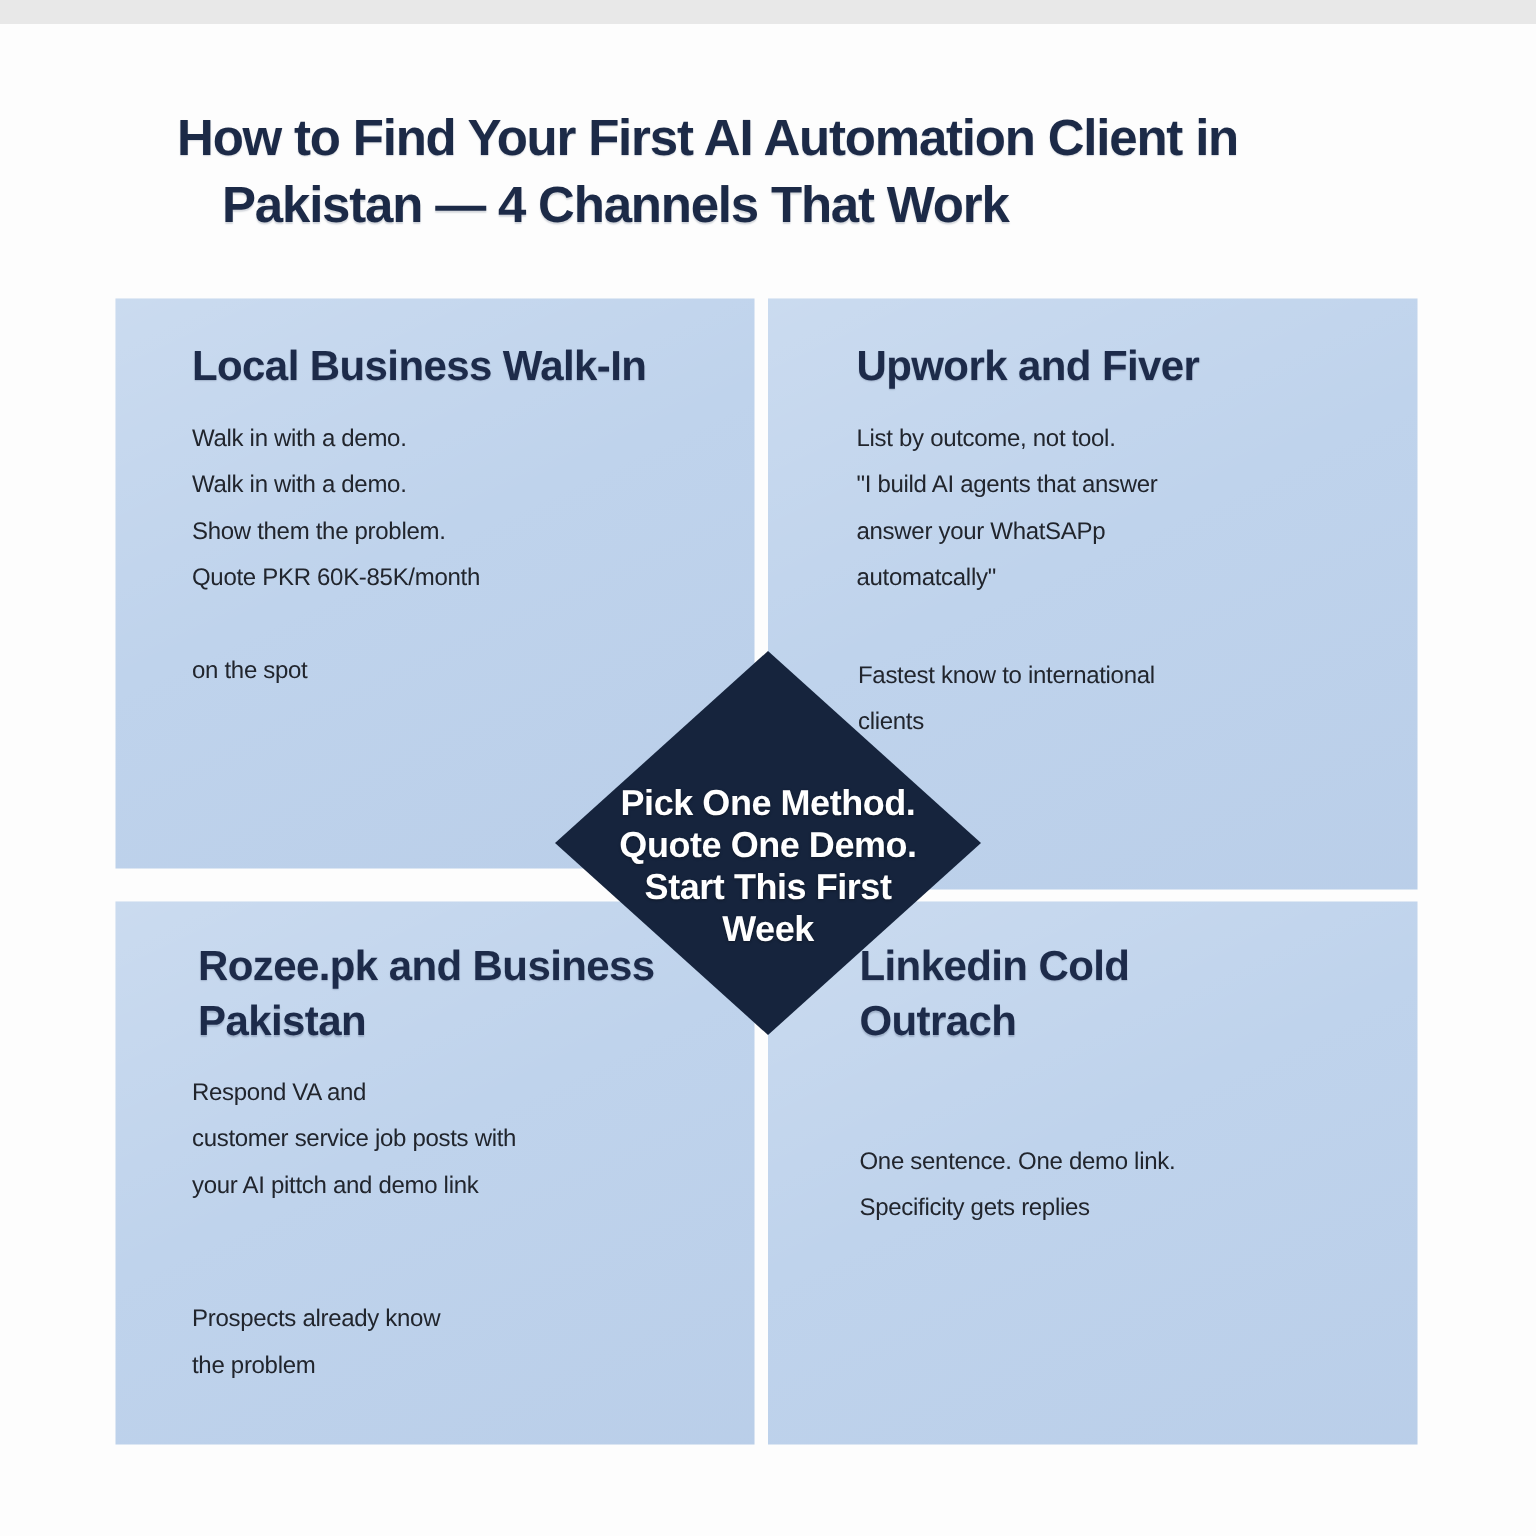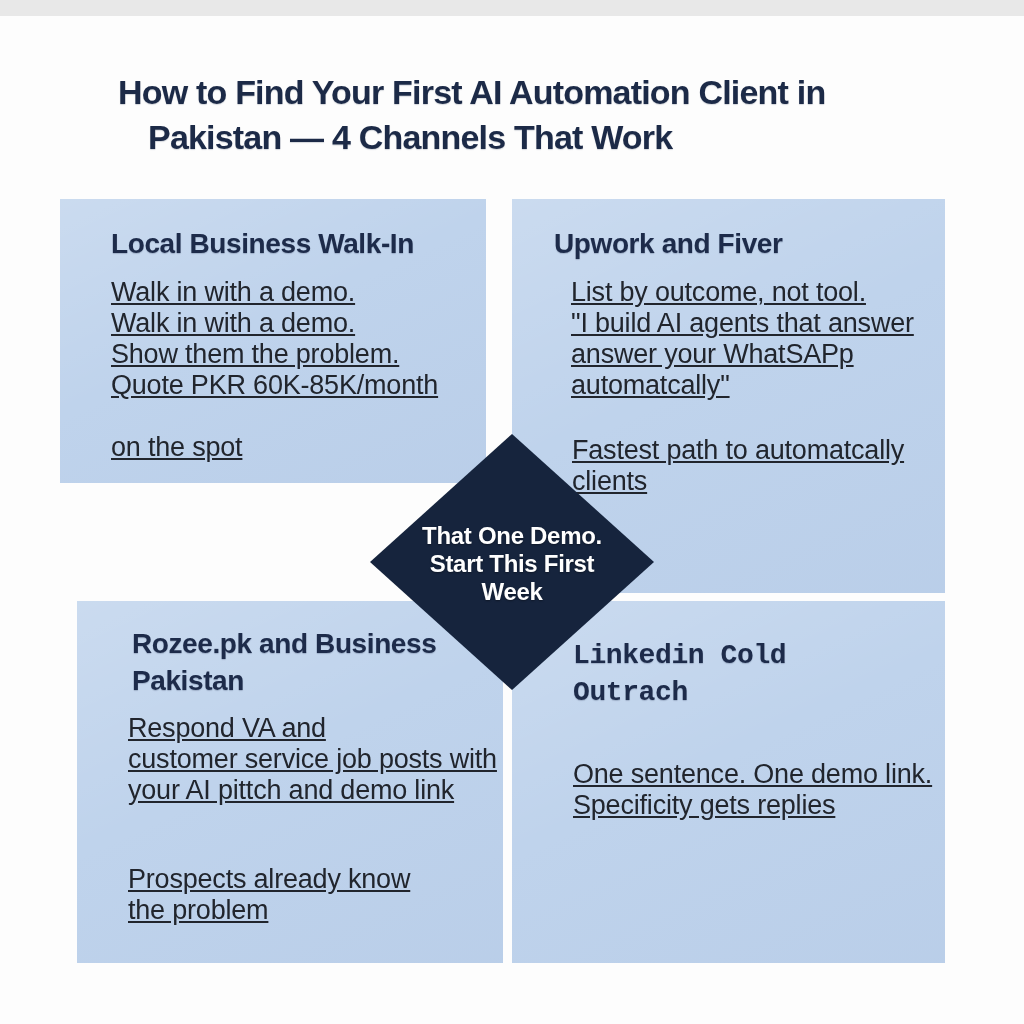--- a/index.html
+++ b/index.html
@@ -32,51 +32,50 @@
     text-shadow:0 1px 1px rgba(28,42,71,0.18);
   }
   .title-line.l1{left:118px;top:57px;}
   .title-line.l2{left:148px;top:102px;}
   
   .quad{
     position:absolute;
     background:var(--panel);
     background-image:linear-gradient(155deg, rgba(255,255,255,0.18) 0%, rgba(255,255,255,0) 45%, rgba(140,165,205,0.10) 100%);
   }
-  .quad.tl{left:60px;top:183px;width:426px;height:284px;}
+  .quad.tl{left:77px;top:183px;width:426px;height:380px;}
   .quad.tr{left:512px;top:183px;width:433px;height:394px;}
   .quad.bl{left:77px;top:585px;width:426px;height:362px;}
   .quad.br{left:512px;top:585px;width:433px;height:362px;}
   .q-heading{
     position:absolute;
     font-weight:bold;
     font-size:28px;
     line-height:37px;
     letter-spacing:-0.4px;
     color:var(--heading);
     text-shadow:0 1px 1px rgba(29,43,74,0.22);
   }
   .q-body,.q-benefit{
     position:absolute;
-    font-size:27px;
+    font-size:16px;
     line-height:31px;
     letter-spacing:-0.2px;
     color:var(--body-text);
-    text-decoration:underline;
   }
   .quad.tl .q-heading{left:51px;top:26px;}
   .quad.tl .q-body{left:51px;top:78px;}
   .quad.tl .q-benefit{left:51px;top:233px;}
-  .quad.tr .q-heading{left:42px;top:26px;text-align:right;}
+  .quad.tr .q-heading{left:59px;top:26px;text-align:right;}
   .quad.tr .q-body{left:59px;top:78px;}
   .quad.tr .q-benefit{left:60px;top:236px;}
   .quad.bl .q-heading{left:55px;top:24px;}
   .quad.bl .q-body{left:51px;top:112px;}
   .quad.bl .q-benefit{left:51px;top:263px;}
-  .quad.br .q-heading{left:61px;top:36px;font-family:Liberation Mono, monospace;}
+  .quad.br .q-heading{left:61px;top:24px;}
   .quad.br .q-body{left:61px;top:158px;}
   .quad.br .q-benefit{left:61px;top:267px;}
   
   #diamond-svg{position:absolute;left:0;top:0;width:1024px;height:1024px;pointer-events:none;}
   #diamond-svg polygon{fill:var(--diamond);}
   .diamond-text{
     position:absolute;
     left:362px;top:506px;width:300px;
     text-align:center;
     color:var(--diamond-text);
@@ -114,21 +113,21 @@
     <div class="q-heading">
       <div>Upwork and Fiver</div>
     </div>
     <div class="q-body">
       <div>List by outcome, not tool.</div>
       <div>"I build AI agents that answer</div>
       <div>answer your WhatSAPp</div>
       <div>automatcally"</div>
     </div>
     <div class="q-benefit">
-      <div>Fastest path to automatcally</div>
+      <div>Fastest know to international</div>
       <div>clients</div>
     </div>
   </section>
 
   <section class="quad bl">
     <div class="q-heading">
       <div>Rozee.pk and Business</div>
       <div>Pakistan</div>
     </div>
     <div class="q-body">
@@ -150,18 +149,19 @@
     <div class="q-body">
       <div>One sentence. One demo link.</div>
       <div>Specificity gets replies</div>
     </div>
   </section>
 
   <svg id="diamond-svg" viewBox="0 0 1024 1024" aria-hidden="true">
     <polygon points="512,418 654,546 512,674 370,546"></polygon>
   </svg>
   <div class="diamond-text">
-    <div>That One Demo.</div>
+    <div>Pick One Method.</div>
+    <div>Quote One Demo.</div>
     <div>Start This First</div>
     <div>Week</div>
   </div>
 
 </div>
 
 </body></html>

